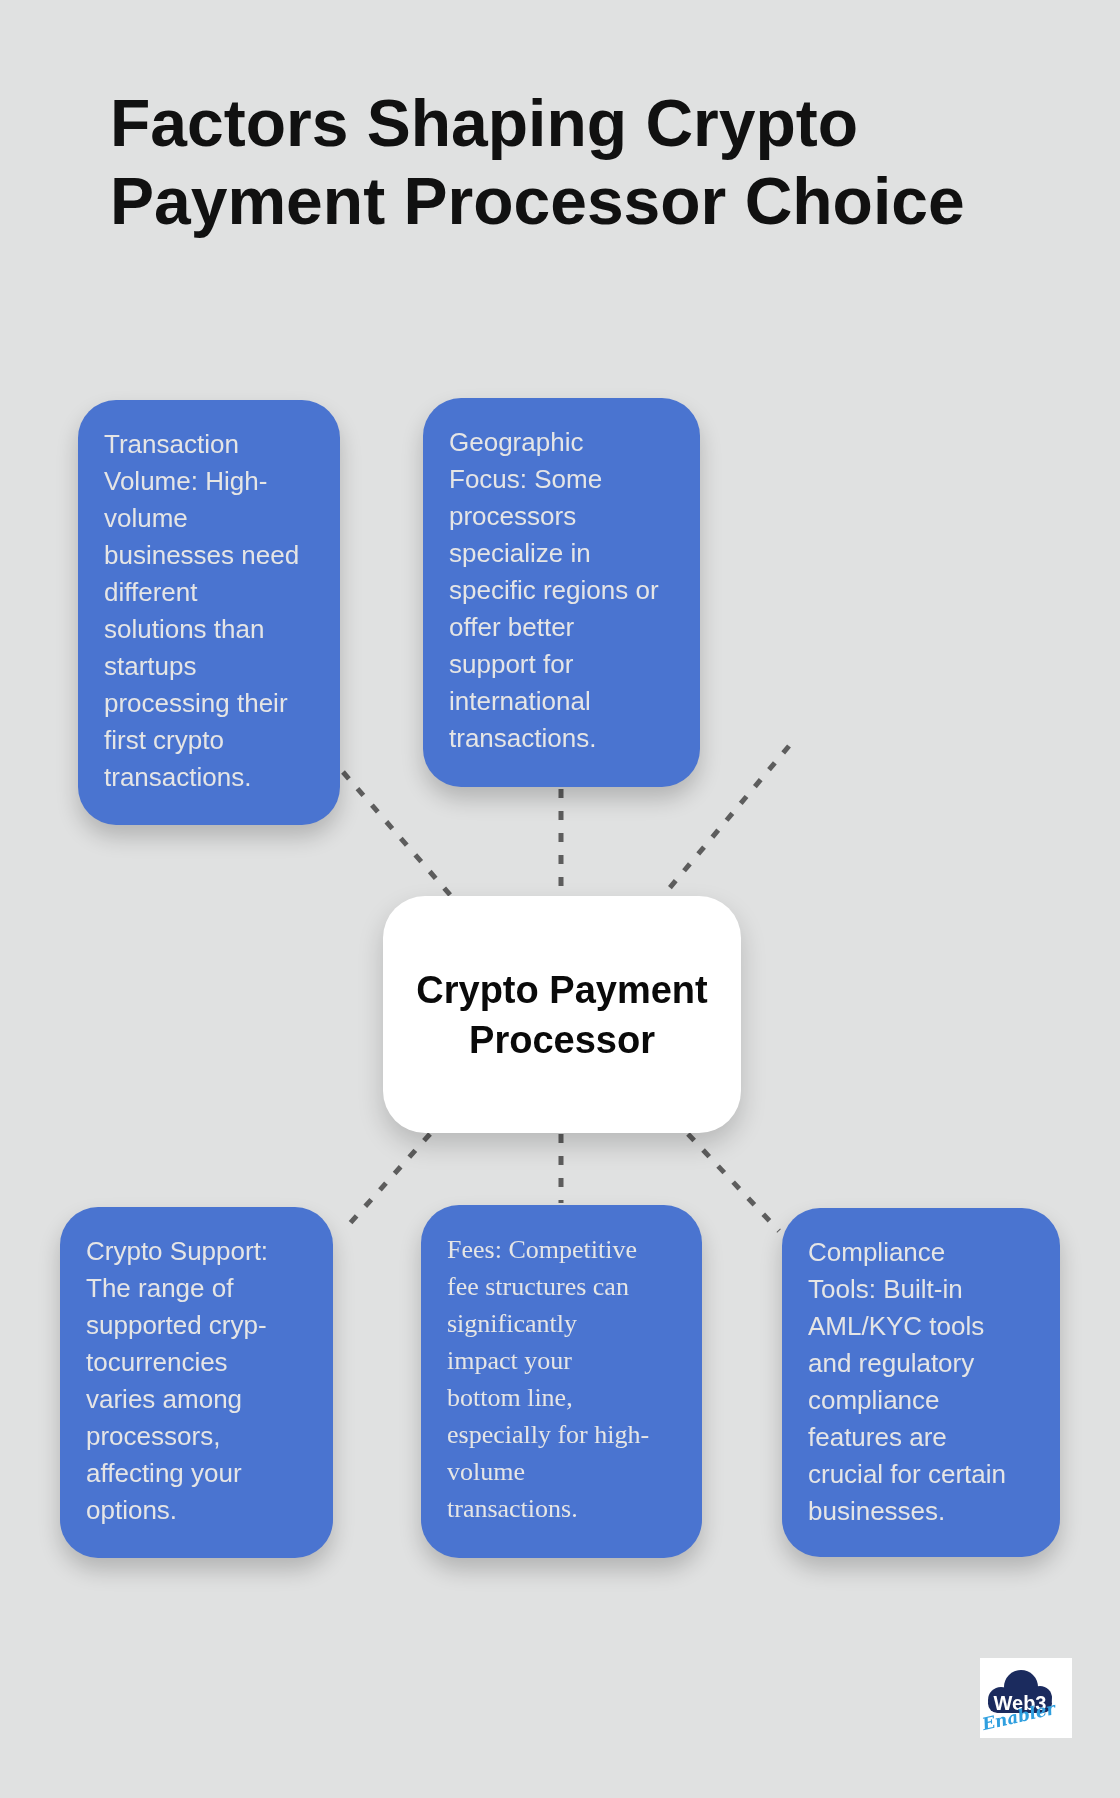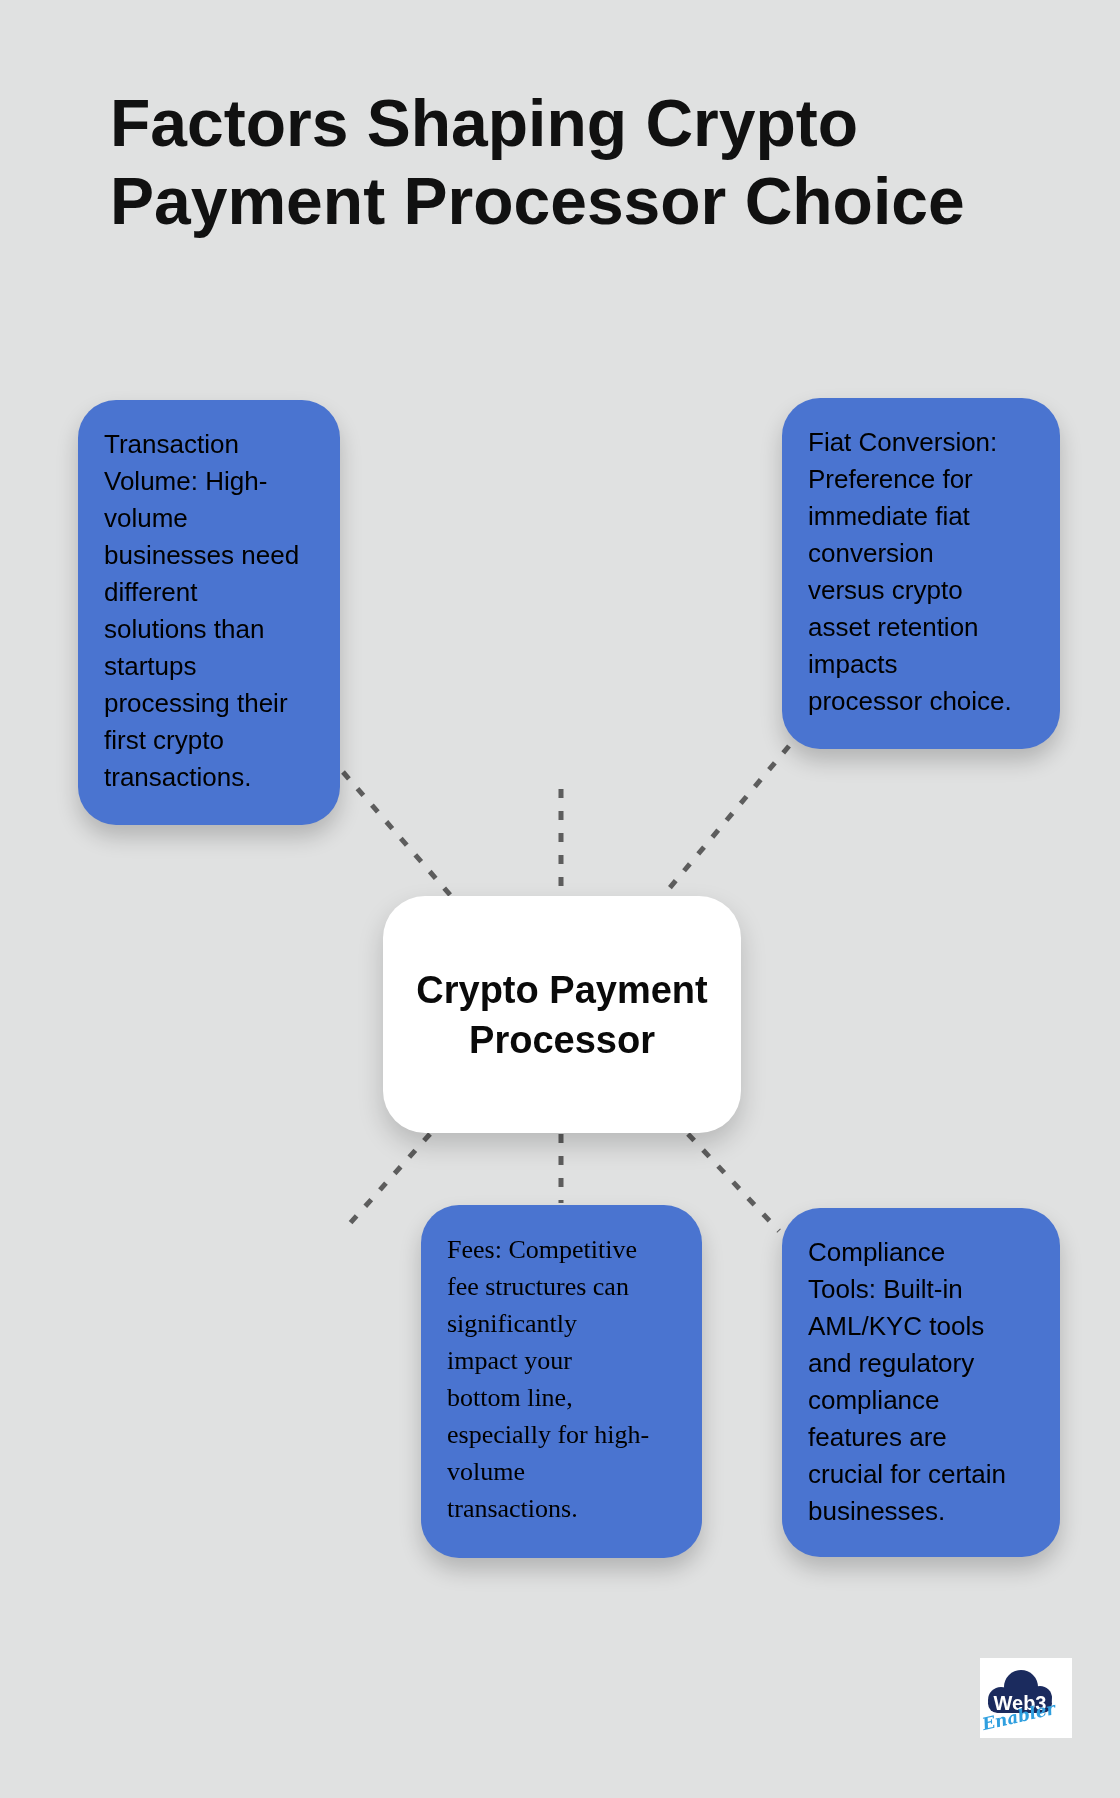--- a/index.html
+++ b/index.html
@@ -26,21 +26,21 @@
     line-height:78px;
     font-weight:700;
     letter-spacing:0px;
     color:#111111;
   }
   .factor-box{
     position:absolute;
     box-sizing:border-box;
     background:#4a74d0;
     border-radius:38px;
-    color:#000000;
+    color:#e5e5e5;
     font-size:26px;
     line-height:37px;
     box-shadow:0 12px 22px rgba(0,0,0,0.20);
   }
   .b1{left:78px; top:400px; width:262px; height:425px; padding:26px 36px 0 26px;}
   .b2{left:423px;top:398px; width:277px; height:389px; padding:26px 36px 0 26px;}
   .b3{left:782px;top:398px; width:278px; height:351px; padding:26px 45px 0 26px;}
   .b4{left:60px; top:1207px;width:273px; height:351px; padding:26px 47px 0 26px;}
   .b5{left:421px;top:1205px;width:281px; height:353px; padding:26px 50px 0 26px;font-family:Liberation Serif, serif;}
   .b6{left:782px;top:1208px;width:278px; height:349px; padding:26px 42px 0 26px;}
@@ -83,22 +83,25 @@
     <line x1="561" y1="789" x2="561" y2="895"></line>
     <line x1="789" y1="746" x2="662" y2="897"></line>
     <line x1="430" y1="1134" x2="344" y2="1230"></line>
     <line x1="561" y1="1134" x2="561" y2="1203"></line>
     <line x1="688" y1="1134" x2="779" y2="1231"></line>
   </svg>
 
   <div class="factor-box b1">
     <span>Transaction Volume: High-volume businesses need different solutions than startups processing their first crypto transactions.</span>
   </div>
-  <div class="factor-box b3">
-    <span>Fiat Conversion: Preference for immediate fiat conversion versus crypto asset retention impacts processor choice.</span>
+  <div class="factor-box b2">
+    <span>Geographic Focus: Some processors specialize in specific regions or offer better support for international transactions.</span>
+  </div>
+  <div class="factor-box b4">
+    <span>Crypto Support: The range of supported cryp-tocurrencies varies among processors, affecting your options.</span>
   </div>
   <div class="factor-box b5">
     <span>Fees: Competitive fee structures can significantly impact your bottom line, especially for high-volume transactions.</span>
   </div>
   <div class="factor-box b6">
     <span>Compliance Tools: Built-in AML/KYC tools and regulatory compliance features are crucial for certain businesses.</span>
   </div>
 
   <div class="center-node">
     <span>Crypto Payment Processor</span>

